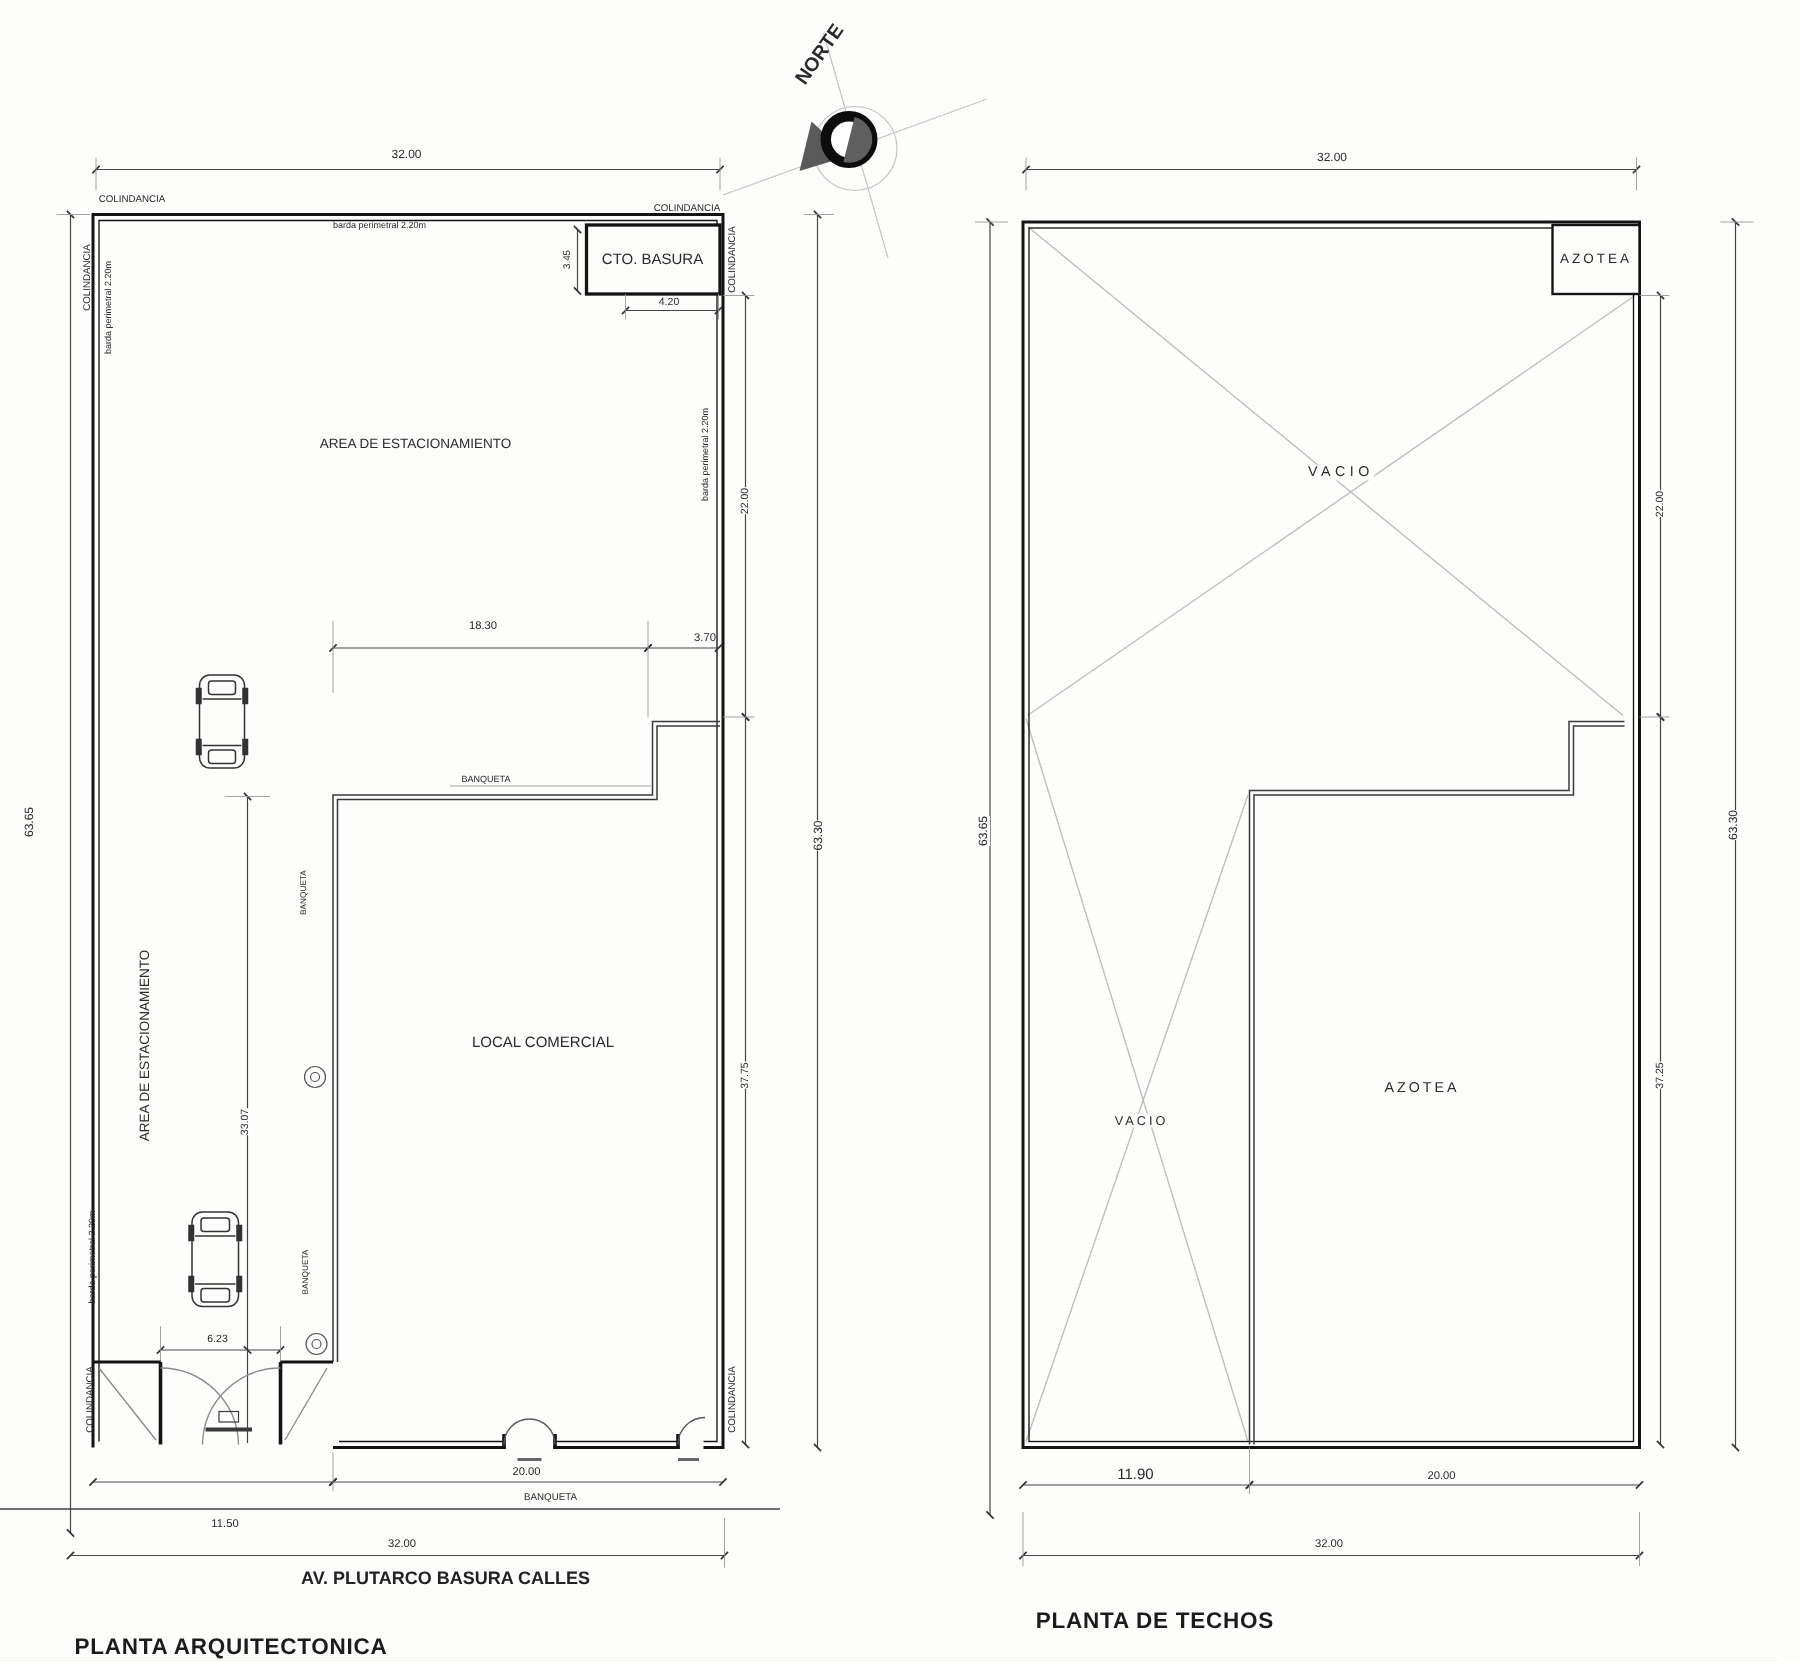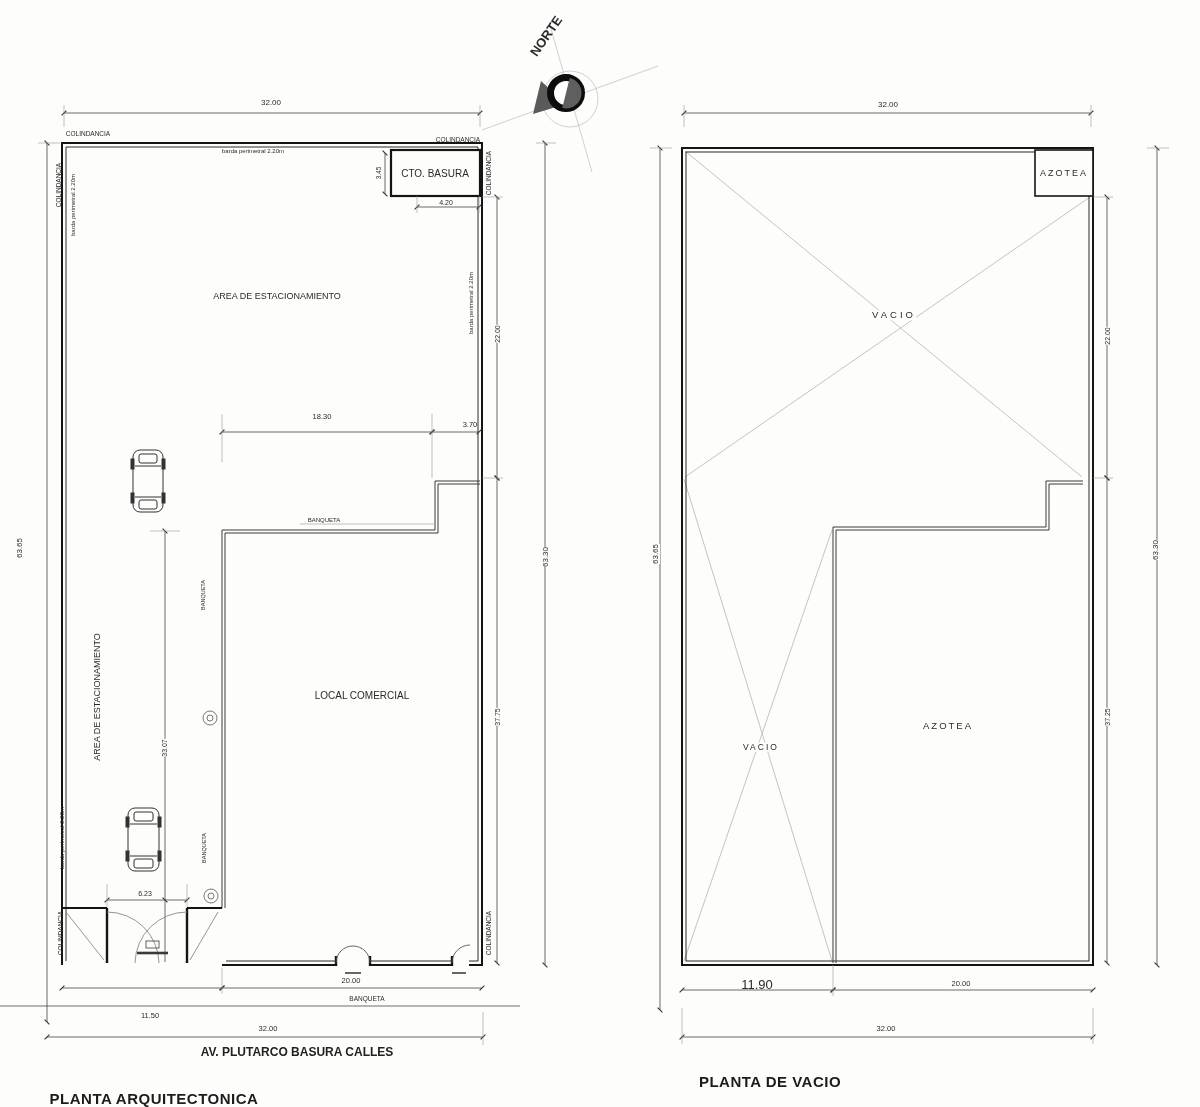--- a/index.html
+++ b/index.html
@@ -230,18 +230,18 @@
 
   <div class="lbl" style="left:888px;top:105px;font-size:8px;">32.00</div>
   <div class="lbl sp2" style="left:1064px;top:173px;font-size:9px;">AZOTEA</div>
   <div class="lbl sp3" style="left:894px;top:315px;font-size:9.5px;background:#fdfdfc;">VACIO</div>
   <div class="lbl v" style="left:1107px;top:336px;font-size:7px;background:#fdfdfc;">22.00</div>
   <div class="lbl v" style="left:656px;top:554px;font-size:8px;background:#fdfdfc;">63.65</div>
   <div class="lbl v" style="left:1156px;top:550px;font-size:8px;background:#fdfdfc;">63.30</div>
   <div class="lbl sp2" style="left:761px;top:747px;font-size:8.5px;background:#fdfdfc;">VACIO</div>
   <div class="lbl sp2" style="left:948px;top:726px;font-size:9.5px;">AZOTEA</div>
   <div class="lbl v" style="left:1107px;top:717px;font-size:7px;background:#fdfdfc;">37.25</div>
-  <div class="lbl" style="left:757px;top:984px;font-size:13px;">11.90</div>
+  <div class="lbl" style="left:757px;top:984px;font-size:10px;">11.90</div>
   <div class="lbl" style="left:961px;top:984px;font-size:7.5px;">20.00</div>
   <div class="lbl" style="left:886px;top:1029px;font-size:7.5px;">32.00</div>
-  <div class="lbl title" style="left:770px;top:1081px;font-size:15px;">PLANTA DE VACIO</div>
+  <div class="lbl title" style="left:770px;top:1081px;font-size:15px;">PLANTA DE TECHOS</div>
 
 </div>
 
 </body></html>

